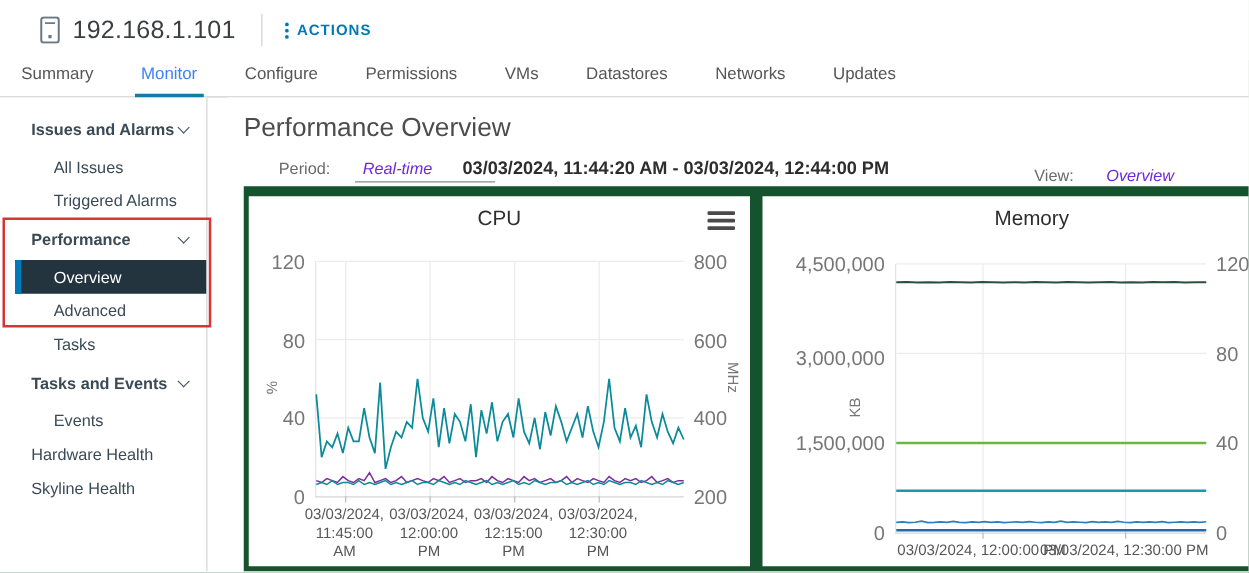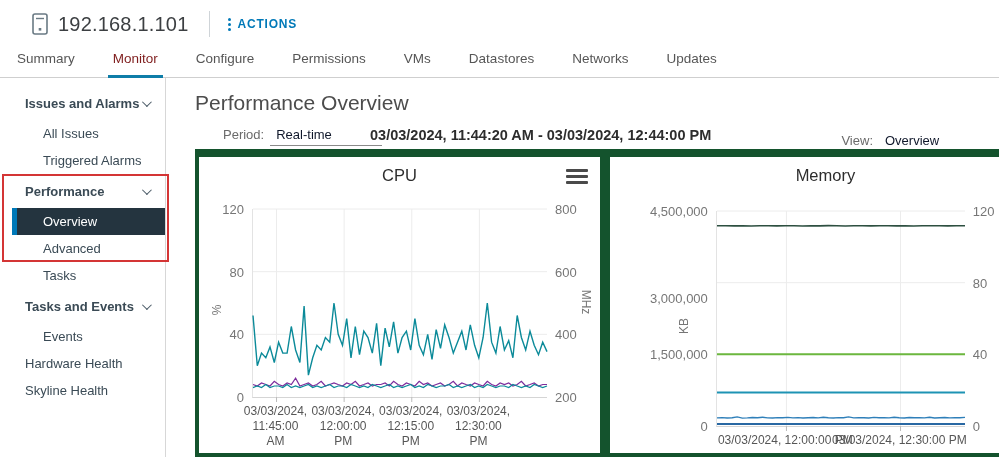--- a/index.html
+++ b/index.html
@@ -14,21 +14,21 @@
   .actions-btn { display:flex; align-items:center; gap:7px; cursor:pointer; }
   .dots-icon { display:flex; flex-direction:column; gap:2px; }
   .dots-icon i { width:3px; height:3px; border-radius:50%; background:#0079b8; display:block; }
   .actions-label { font-size:12px; font-weight:bold; letter-spacing:.8px; color:#0079b8; }
 
   
   .tab-bar { height:30px; display:flex; align-items:flex-end; padding-left:12px;
     border-bottom:1px solid #cfcfcf; }
   .tab { font-size:13.5px; color:#565656; padding:0 5px 9px 5px; margin-right:28px;
     cursor:pointer; border-bottom:3px solid transparent; margin-bottom:-1px; white-space:nowrap; }
-  .tab.active { color:#7f1d1d; border-bottom-color:#0e7da8; }
+  .tab.active { color:#3b82f6; border-bottom-color:#0e7da8; }
 
   
   .main { display:flex; height:379px;gap:16px; }
   .sidebar { position:relative; width:166px; min-width:166px; border-right:1px solid #d7d7d7;
     background:#fff; padding-top:8px; z-index:2; }
   .content { position:relative; flex:1; background:#fff; }
 
   
   .nav-row { font-size:13px; color:#3a4a55; display:flex; align-items:center; cursor:pointer; }
   .nav-group { height:34px; padding-left:25px; font-weight:bold; justify-content:space-between; }
@@ -39,41 +39,41 @@
   .nav-child.selected { background:#24343f; color:#fff; border-left-color:#0079b8; }
   .nav-top { height:27px; padding-left:25px; }
   .annotation-box { position:absolute; left:2px; top:96px; width:167px; height:88px;
     border:2px solid #d43535; z-index:5; pointer-events:none; }
 
   
   .page-title { font-size:21px; color:#4c4c4c; padding:13px 16px 0 13px; font-weight:normal; }
   .controls-row { position:absolute; top:49px; left:13px; right:0; height:22px; font-size:13px; }
   .ctl-label { color:#6a6a6a;margin-left:28px; }
   .period-group { position:absolute; left:0; top:0; display:flex; align-items:baseline; }
-  .dropdown-value { display:inline-block; color:#0f172a; border-bottom:1px solid #8a8a8a;
-    padding:0 4px 3px 6px; margin-left:6px; cursor:pointer; }
+  .dropdown-value { display:inline-block; color:#6d28d9; border-bottom:1px solid #8a8a8a;
+    padding:0 4px 3px 6px; margin-left:20px; cursor:pointer;font-style:italic; }
   .period-value { width:112px; }
   .date-range { position:absolute; left:175px; top:0; font-weight:bold; font-size:14.5px; color:#2d2d2d; white-space:nowrap; }
   .view-group { position:absolute; right:2px; top:6px; display:flex; align-items:baseline; }
   .view-value { width:118px; }
 
   
   .charts-region { position:absolute; left:13px; right:0; top:71px; bottom:0; background:#14532d;
     display:flex; }
   .chart-card { position:relative; background:#fff; margin-top:8px; height:296px; }
   .card-cpu { width:412px; margin-left:4px; }
   .card-mem { width:400px; margin-left:10px; }
   .chart-title { text-align:center; padding-top:9px; font-size:16.5px; color:#2d2d2d; }
   .hamburger-icon { position:absolute; right:12px; top:12px; width:22px; cursor:pointer; }
   .hamburger-icon i { display:block; height:3px; background:#4a4a4a; margin-bottom:3px; border-radius:1px; }
   .plot { position:absolute; border-left:1px solid #e3e3e3; border-bottom:1px solid #d5d5d5; }
   .plot svg { overflow:visible; display:block; }
   .cpu-plot { left:53px; top:52px; width:295px; height:189px; }
   .mem-plot { left:106px; top:54px; width:249px; height:216px; }
-  .ytick { position:absolute; font-size:13px; color:#767676; }
+  .ytick { position:absolute; font-size:16px; color:#767676; }
   .ytick.left { text-align:right; width:90px; }
   .ytick.right { text-align:left; width:60px; }
   .xtick { position:absolute; font-size:12px; color:#565656; transform:translateX(-50%);
     text-align:center; line-height:15px; }
   .xtick.multiline { white-space:pre-line; width:86px; }
   .xtick.oneline { white-space:nowrap; }
   .axis-name { position:absolute; font-size:12px; color:#767676; white-space:nowrap; }
 </style>
 </head>
 <body>
@@ -225,21 +225,21 @@
               <line x1="183.52" x2="183.52" y1="0" y2="215" stroke="#ececec"></line>
               <line x1="183.52" x2="183.52" y1="215" y2="220" stroke="#bcbcbc"></line>
               <polyline points="0.0,14.8 8.6,14.7 17.1,14.9 25.7,14.8 34.2,15.0 42.8,14.7 51.3,14.8 59.9,14.9 68.4,14.7 77.0,14.8 85.5,15.0 94.1,14.8 102.6,14.9 111.2,14.6 119.7,14.8 128.3,15.0 136.8,14.7 145.4,14.8 153.9,14.9 162.5,14.8 171.0,14.7 179.6,14.9 188.1,14.8 196.7,15.0 205.2,14.7 213.8,14.8 222.3,14.7 230.9,14.9 239.4,14.8 248.0,14.8" fill="none" stroke="#2d4f40" stroke-width="1.6"></polyline>
               <polyline points="0.0,143.3 248.0,143.3" fill="none" stroke="#6cb73f" stroke-width="2"></polyline>
               <polyline points="0.0,181.6 248.0,181.6" fill="none" stroke="#1e93b4" stroke-width="2"></polyline>
               <polyline points="0.0,206.9 5.1,206.6 10.1,207.0 15.2,206.8 20.2,205.9 25.3,207.1 30.4,206.9 35.4,206.5 40.5,206.8 45.6,206.2 50.6,206.9 55.7,207.0 60.7,206.6 65.8,206.8 70.9,206.4 75.9,206.9 81.0,206.6 86.0,207.0 91.1,206.8 96.2,206.5 101.2,206.9 106.3,206.3 111.3,206.8 116.4,207.0 121.5,206.6 126.5,206.8 131.6,205.9 136.7,206.9 141.7,206.6 146.8,206.8 151.8,207.0 156.9,206.4 162.0,206.8 167.0,206.6 172.1,206.9 177.1,206.2 182.2,206.8 187.3,207.0 192.3,206.5 197.4,206.8 202.4,206.6 207.5,206.9 212.6,206.3 217.6,207.0 222.7,206.8 227.8,206.5 232.8,206.9 237.9,206.6 242.9,206.8 248.0,206.4" fill="none" stroke="#2e7fb9" stroke-width="1.4"></polyline>
               <polyline points="0.0,213.1 248.0,213.1" fill="none" stroke="#2968a3" stroke-width="2"></polyline>
             </svg>
           </div>
       <div class="ytick left" style="left: 8px; top: 47px;">4,500,000</div>
-          <div class="ytick left" style="left: 8px; top: 134px;">3,000,000</div>
+          <div class="ytick left" style="left: 8px; top: 122px;">3,000,000</div>
           <div class="ytick left" style="left: 8px; top: 190.333px;">1,500,000</div>
           <div class="ytick left" style="left: 8px; top: 262px;">0</div>
           <div class="ytick right" style="left: 363px; top: 47px;">120</div>
           <div class="ytick right" style="left: 363px; top: 118.667px;">80</div>
           <div class="ytick right" style="left: 363px; top: 190.333px;">40</div>
           <div class="ytick right" style="left: 363px; top: 262px;">0</div>
           <div class="xtick oneline" style="left: 175.44px; top: 276px;">03/03/2024, 12:00:00 PM</div>
           <div class="xtick oneline" style="left: 289.52px; top: 276px;">03/03/2024, 12:30:00 PM</div>
           <div class="axis-name" style="left: 66px; top: 161.5px; transform: rotate(-90deg);">KB</div>
         </div>

